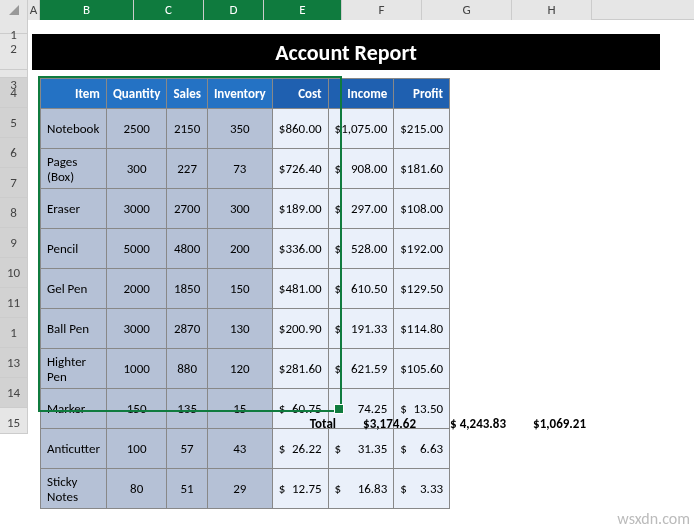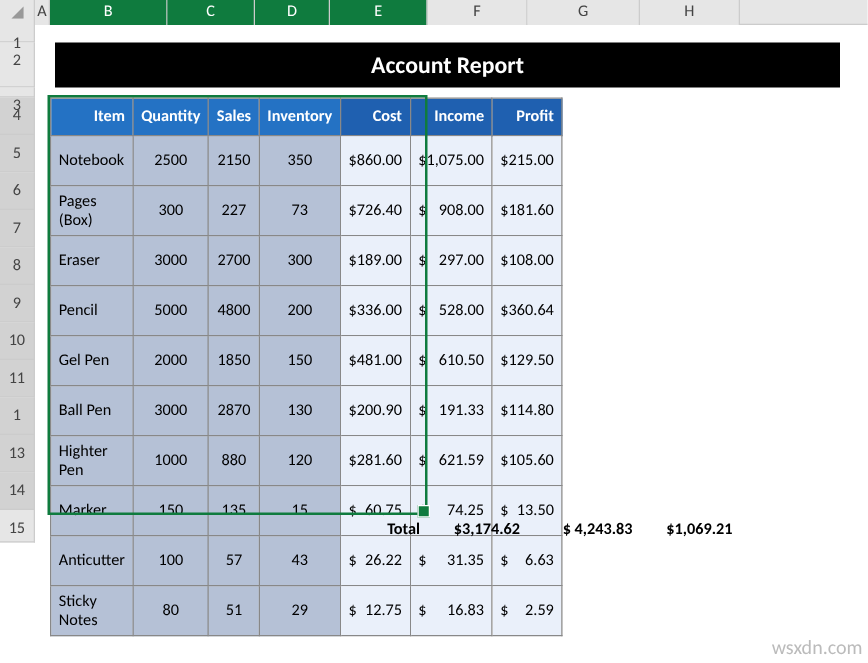--- a/index.html
+++ b/index.html
@@ -10,21 +10,21 @@
 .corner svg{width:10px;height:10px}
 .ch{height:20px;border-right:1px solid #ccc;text-align:center;line-height:20px;color:#444;background:#e6e6e6}
 .ch.sel{background:#0f7b3e;color:#fff}
 .ch.a{width:12px}.ch.b{width:94px}.ch.c{width:70px}.ch.d{width:60px}.ch.e{width:78px}
 .ch.f{width:80px}.ch.g{width:90px}.ch.h{width:80px}
 .rnums{position:absolute;left:0;top:20px;width:28px}
 .rn{height:30px;border-right:1px solid #ccc;border-bottom:1px solid #ccc;text-align:center;line-height:30px;color:#444;background:#e6e6e6}
 .rn.sel{background:#d2d2d2}
 .rn.r1{height:14px}.rn.r2{height:36px}.rn.r3{height:8px}.rn.r15{height:26px}
 .content{position:absolute;left:28px;top:20px}
-.title{position:absolute;left:16px;top:14px;width:628px;height:36px;background:#000;color:#fff;font-weight:bold;font-size:19px;display:flex;align-items:center;justify-content:center}
+.title{position:absolute;left:4px;top:14px;width:628px;height:36px;background:#000;color:#fff;font-weight:bold;font-size:22px;display:flex;align-items:center;justify-content:center}
 .tbl{position:absolute;left:12px;top:58px;border-collapse:collapse}
 .tbl th,.tbl td{border:1px solid #888;height:30px;padding:0 6px;font-size:13px}
 .tbl th{background:#2472c4;color:#ffffff;font-weight:bold;text-align:right}
 .tbl th.h2{background:#1f60b0}
 .tbl td.item{background:#b5c1d6;text-align:left;width:88px}
 .tbl td.num{background:#b5c1d6;text-align:center;width:64px}
 .tbl td.num2{background:#b5c1d6;text-align:center;width:54px}
 .tbl td.num3{background:#b5c1d6;text-align:center;width:72px}
 .tbl td.money{background:#eaf0fa;width:74px;position:relative;padding:0 6px}
 .tbl td.money2{background:#eaf0fa;width:84px;position:relative;padding:12px 6px}
@@ -178,21 +178,21 @@
             </td>
             <td class="money2">
               <div class="mcell">
                 <span class="d">$</span>
                 <span class="v">528.00</span>
               </div>
             </td>
             <td class="money3">
               <div class="mcell">
                 <span class="d">$</span>
-                <span class="v">360.64</span>
+                <span class="v">192.00</span>
               </div>
             </td>
           </tr>
           <tr>
             <td class="item">Gel Pen</td>
             <td class="num">2000</td>
             <td class="num2">1850</td>
             <td class="num3">150</td>
             <td class="money">
               <div class="mcell">
@@ -322,21 +322,21 @@
             </td>
             <td class="money2">
               <div class="mcell">
                 <span class="d">$</span>
                 <span class="v">16.83</span>
               </div>
             </td>
             <td class="money3">
               <div class="mcell">
                 <span class="d">$</span>
-                <span class="v">2.59</span>
+                <span class="v">3.33</span>
               </div>
             </td>
           </tr>
         </tbody>
     </table>
     <div class="sel-rect"></div>
     <div class="totrow">
       <div class="sp1"></div>
       <div class="lbl">Total</div>
       <div class="tv tv1">$3,174.62</div>

